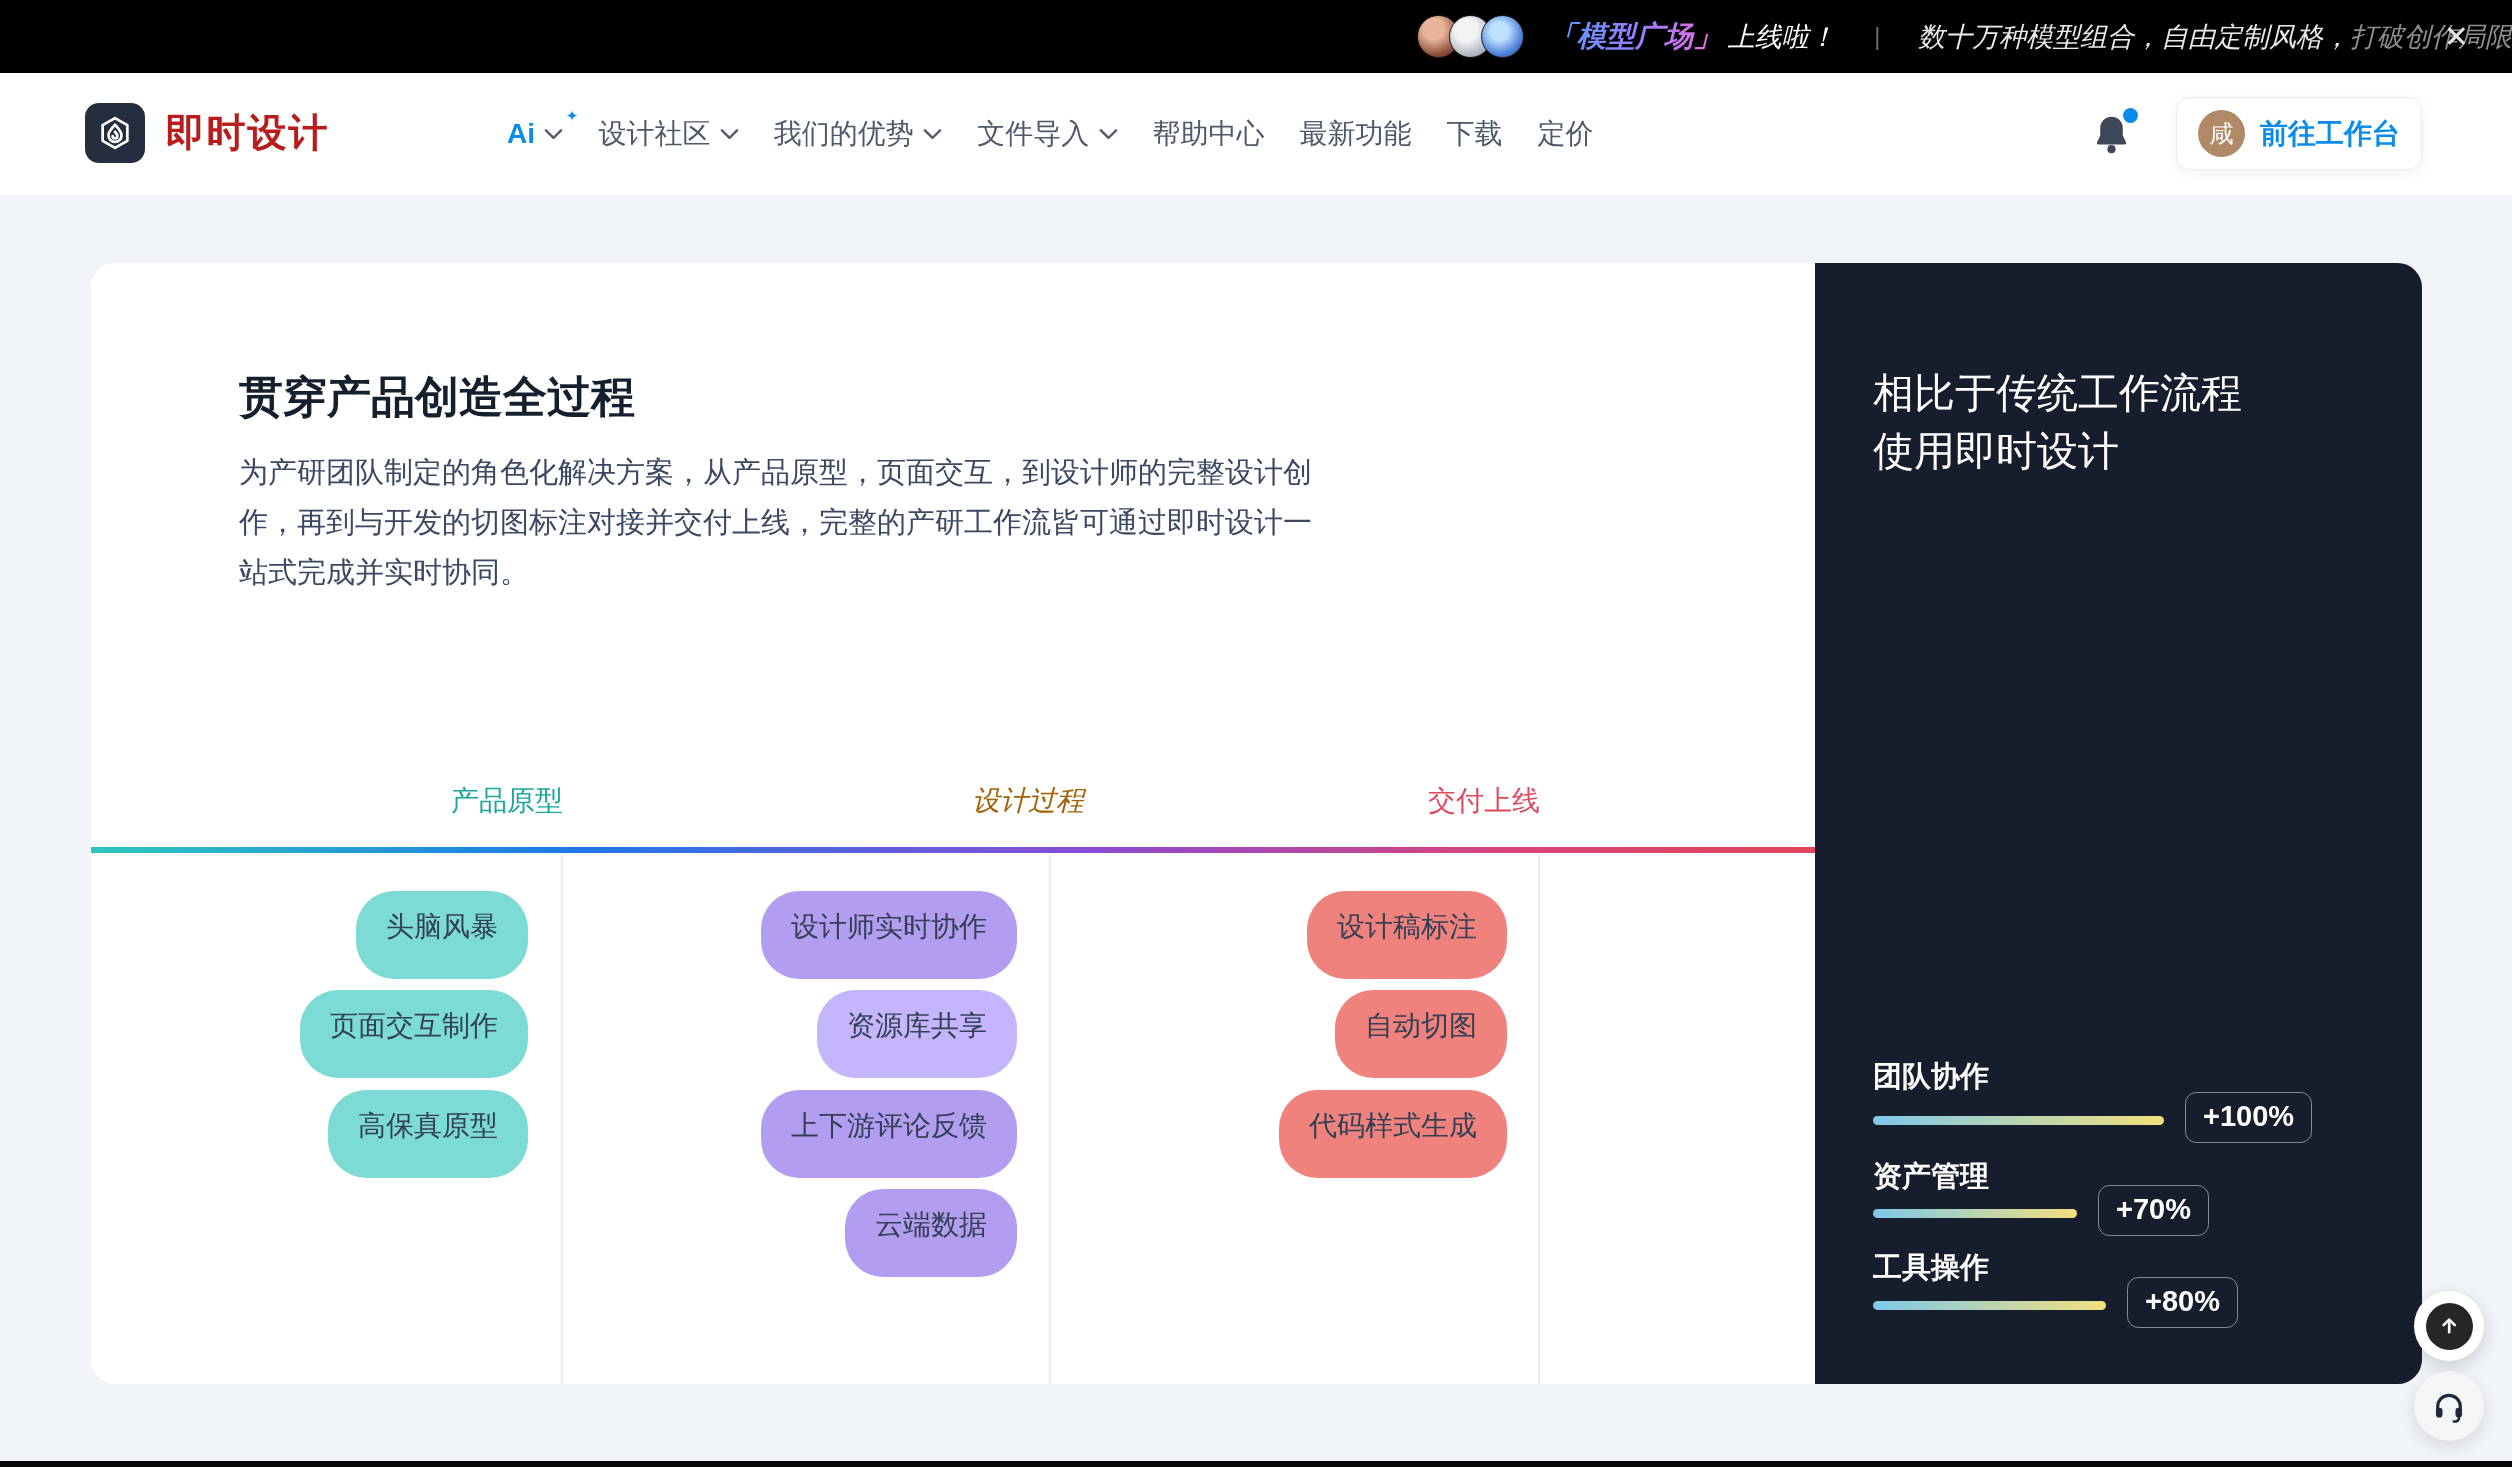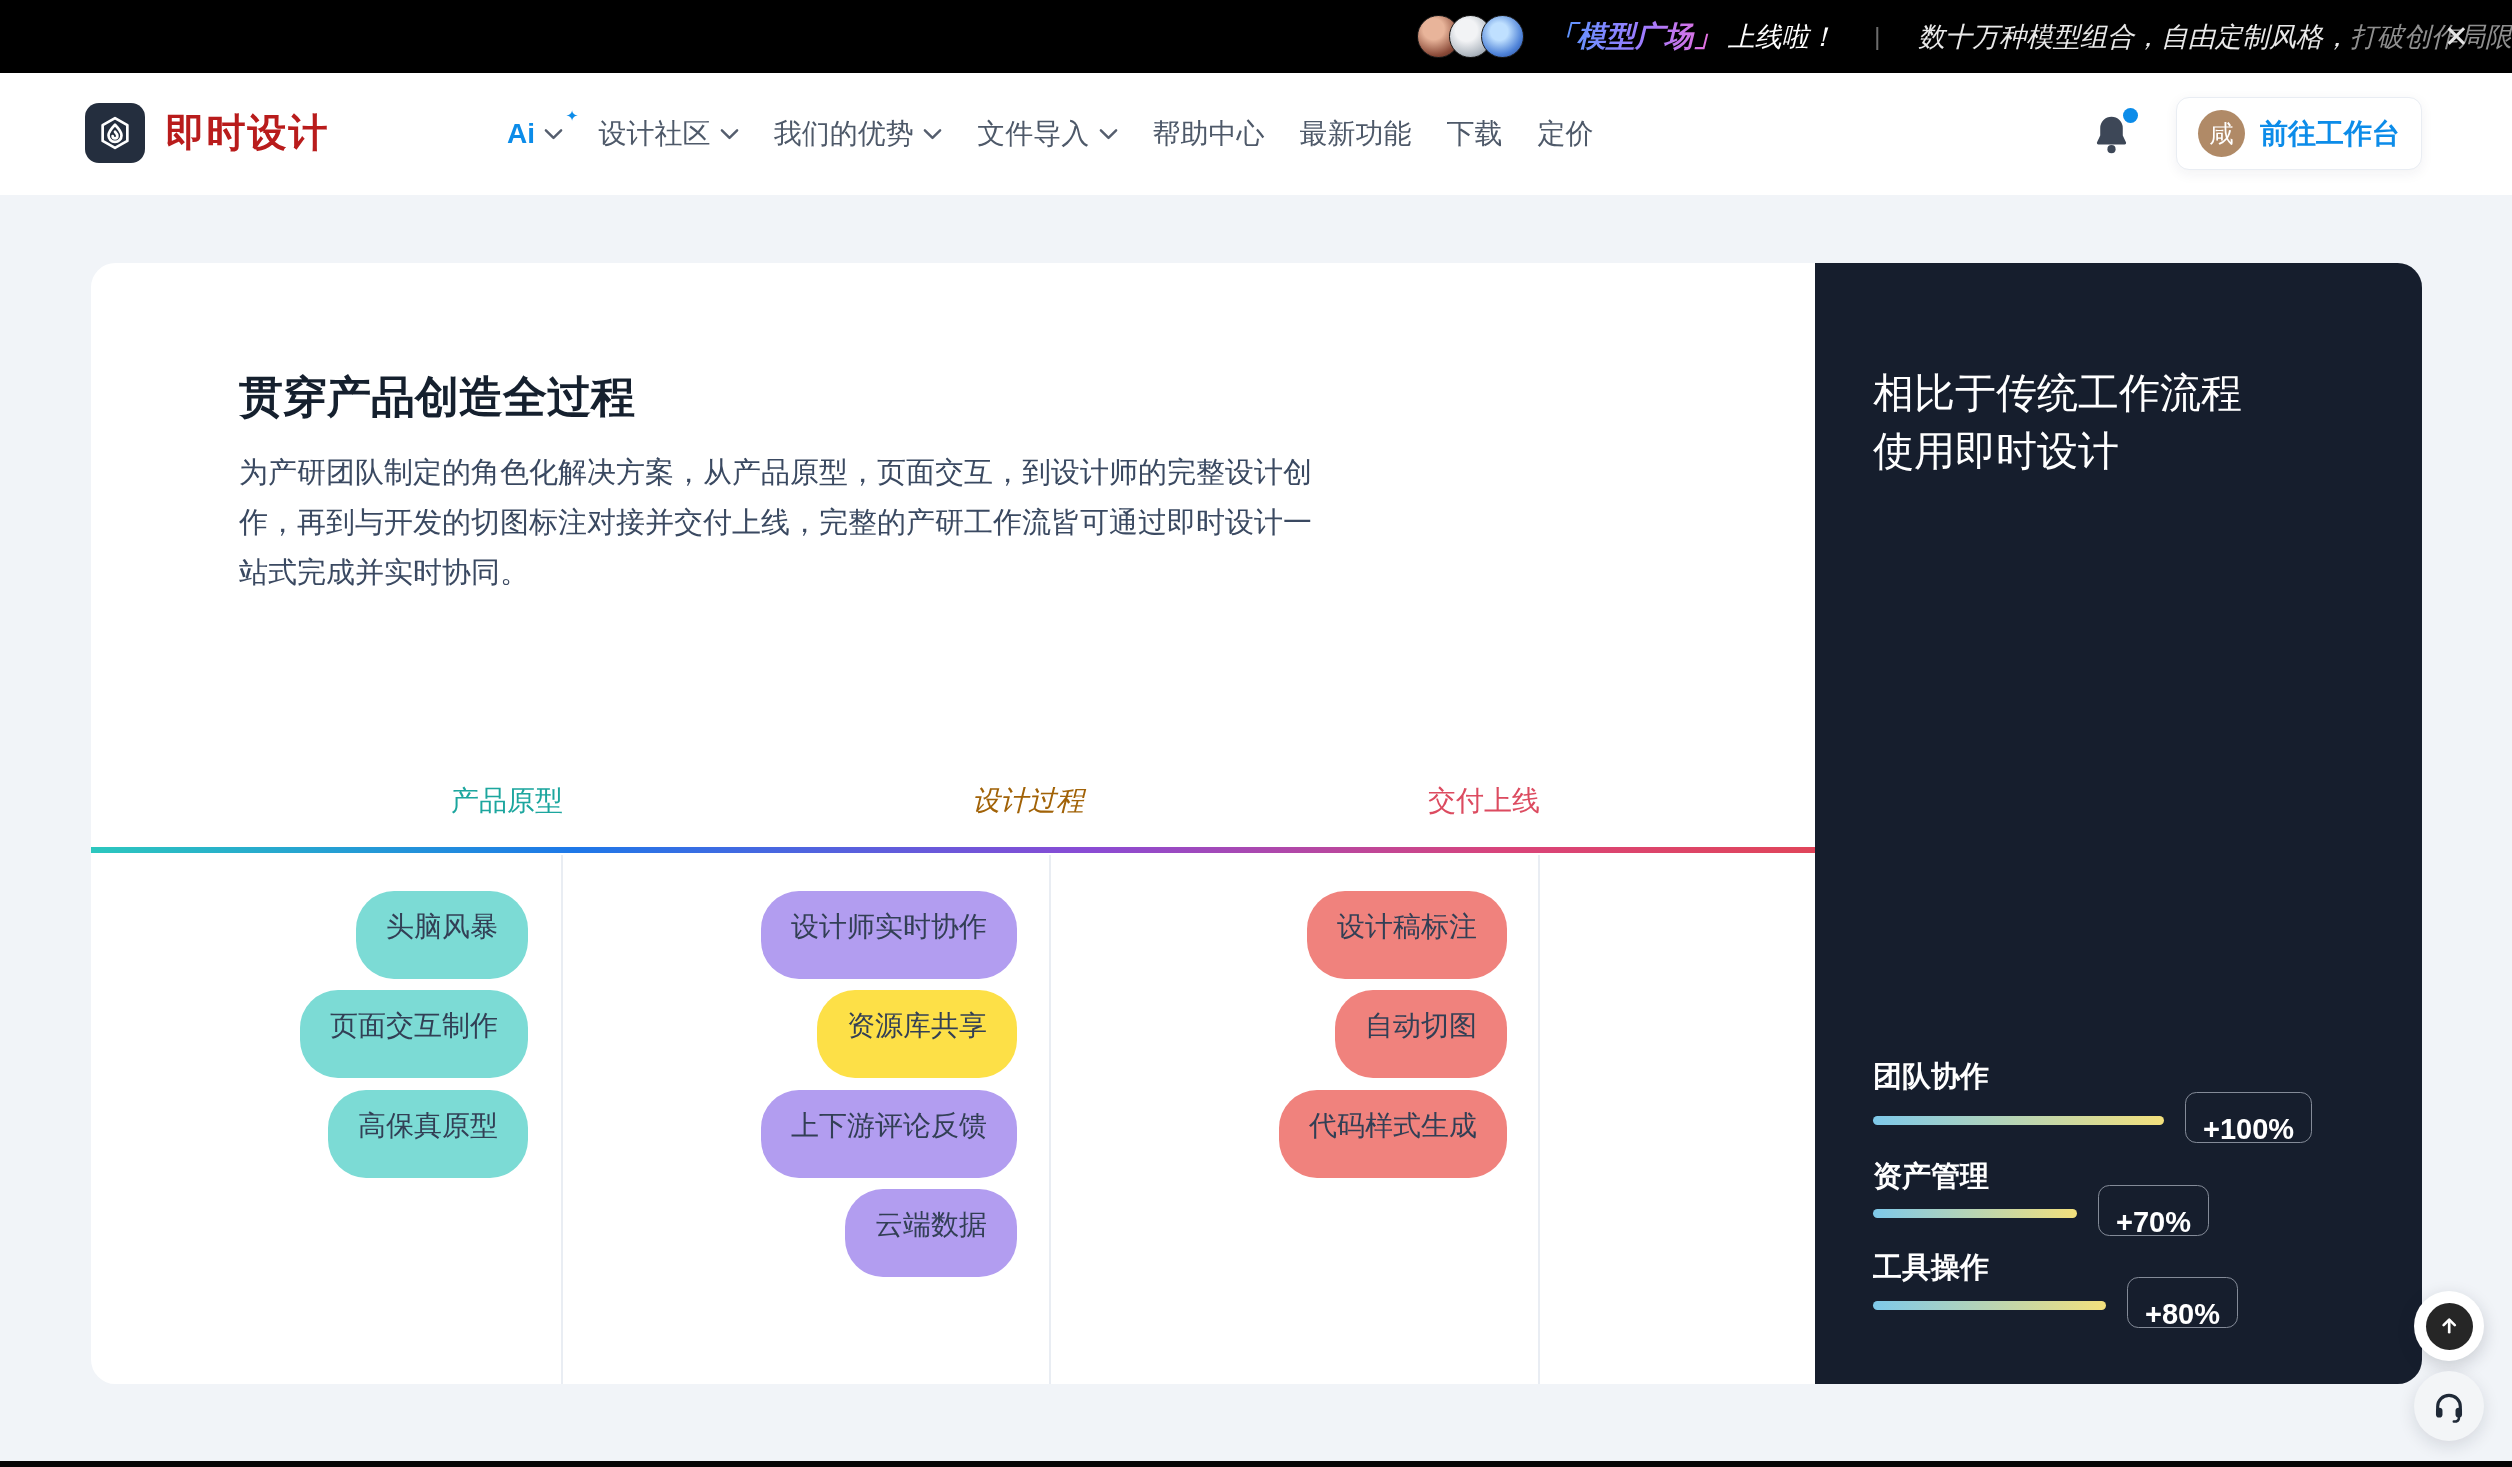--- a/index.html
+++ b/index.html
@@ -59,21 +59,21 @@
   .pill { height:88px; line-height:71px; padding:0 30px; border-radius:38px; font-size:28px; font-weight:500;
       color:#323f55; white-space:nowrap; }
 
   
   #dark-panel { position:absolute; left:1815px; top:263px; width:607px; height:1121px; background:#161e2d;
       border-radius:0 24.4px 24.4px 0; }
   #panel-title { position:absolute; left:58px; top:101px; font-size:41px; line-height:58px; font-weight:500; color:#fff; }
   .metric-label { position:absolute; left:58px; font-size:29px; font-weight:600; color:#fff; }
   .metric-bar { position:absolute; left:58px; height:9.4px; border-radius:5.6px;
       background:linear-gradient(90deg,#7ec9ea,#f3e07c); }
-  .metric-badge { position:absolute; height:51px; line-height:47px; padding:13px 17px; border:1.9px solid #848b98;
+  .metric-badge { position:absolute; height:51px; line-height:47px; padding:0 17px; border:1.9px solid #848b98;
       border-radius:11.3px; color:#fff; font-size:29px; font-weight:700; background:#161e2d; }
 
   
   #fab-top { position:absolute; left:2414px; top:1291px; width:70px; height:70px; border-radius:50%;
       background:#fff; box-shadow:0 5.6px 17px rgba(20,28,45,.18); display:flex; align-items:center; justify-content:center; cursor:pointer; }
   #fab-top-inner { width:47px; height:47px; border-radius:50%; background:#262626; display:flex; align-items:center; justify-content:center; }
   #fab-support { position:absolute; left:2414px; top:1371px; width:70px; height:70px; border-radius:50%;
       background:#f3f5f7; box-shadow:0 5.6px 17px rgba(20,28,45,.12); display:flex; align-items:center; justify-content:center; cursor:pointer; }
 
   #bottom-strip { position:absolute; left:0; bottom:0; width:2512px; height:6.6px; background:#050505; }
@@ -170,21 +170,21 @@
       <div class="v-divider" style="left: 1447px;"></div>
       <div class="tab-label" style="left: 275px; color: rgb(28, 166, 158);">产品原型</div>
       <div class="pill-col" style="left: 56px; width: 381px;">
         <span class="pill" style="background: rgb(124, 219, 213);">头脑风暴</span>
         <span class="pill" style="background: rgb(124, 219, 213);">页面交互制作</span>
         <span class="pill" style="background: rgb(124, 219, 213);">高保真原型</span>
       </div>
       <div class="tab-label" style="left: 796px; color: #a16207; font-style: italic;">设计过程</div>
       <div class="pill-col" style="left: 526px; width: 400px;">
         <span class="pill" style="background: rgb(178, 157, 240);">设计师实时协作</span>
-        <span class="pill" style="background: #fde047;">资源库共享</span>
+        <span class="pill" style="background: #c4b5fd;">资源库共享</span>
         <span class="pill" style="background: rgb(178, 157, 240);">上下游评论反馈</span>
         <span class="pill" style="background: rgb(178, 157, 240);">云端数据</span>
       </div>
       <div class="tab-label" style="left: 1252px; color: rgb(220, 75, 96);">交付上线</div>
       <div class="pill-col" style="left: 1015px; width: 401px;">
         <span class="pill" style="background: rgb(240, 130, 125);">设计稿标注</span>
         <span class="pill" style="background: rgb(240, 130, 125);">自动切图</span>
         <span class="pill" style="background: rgb(240, 130, 125);">代码样式生成</span>
       </div>
     </div>

